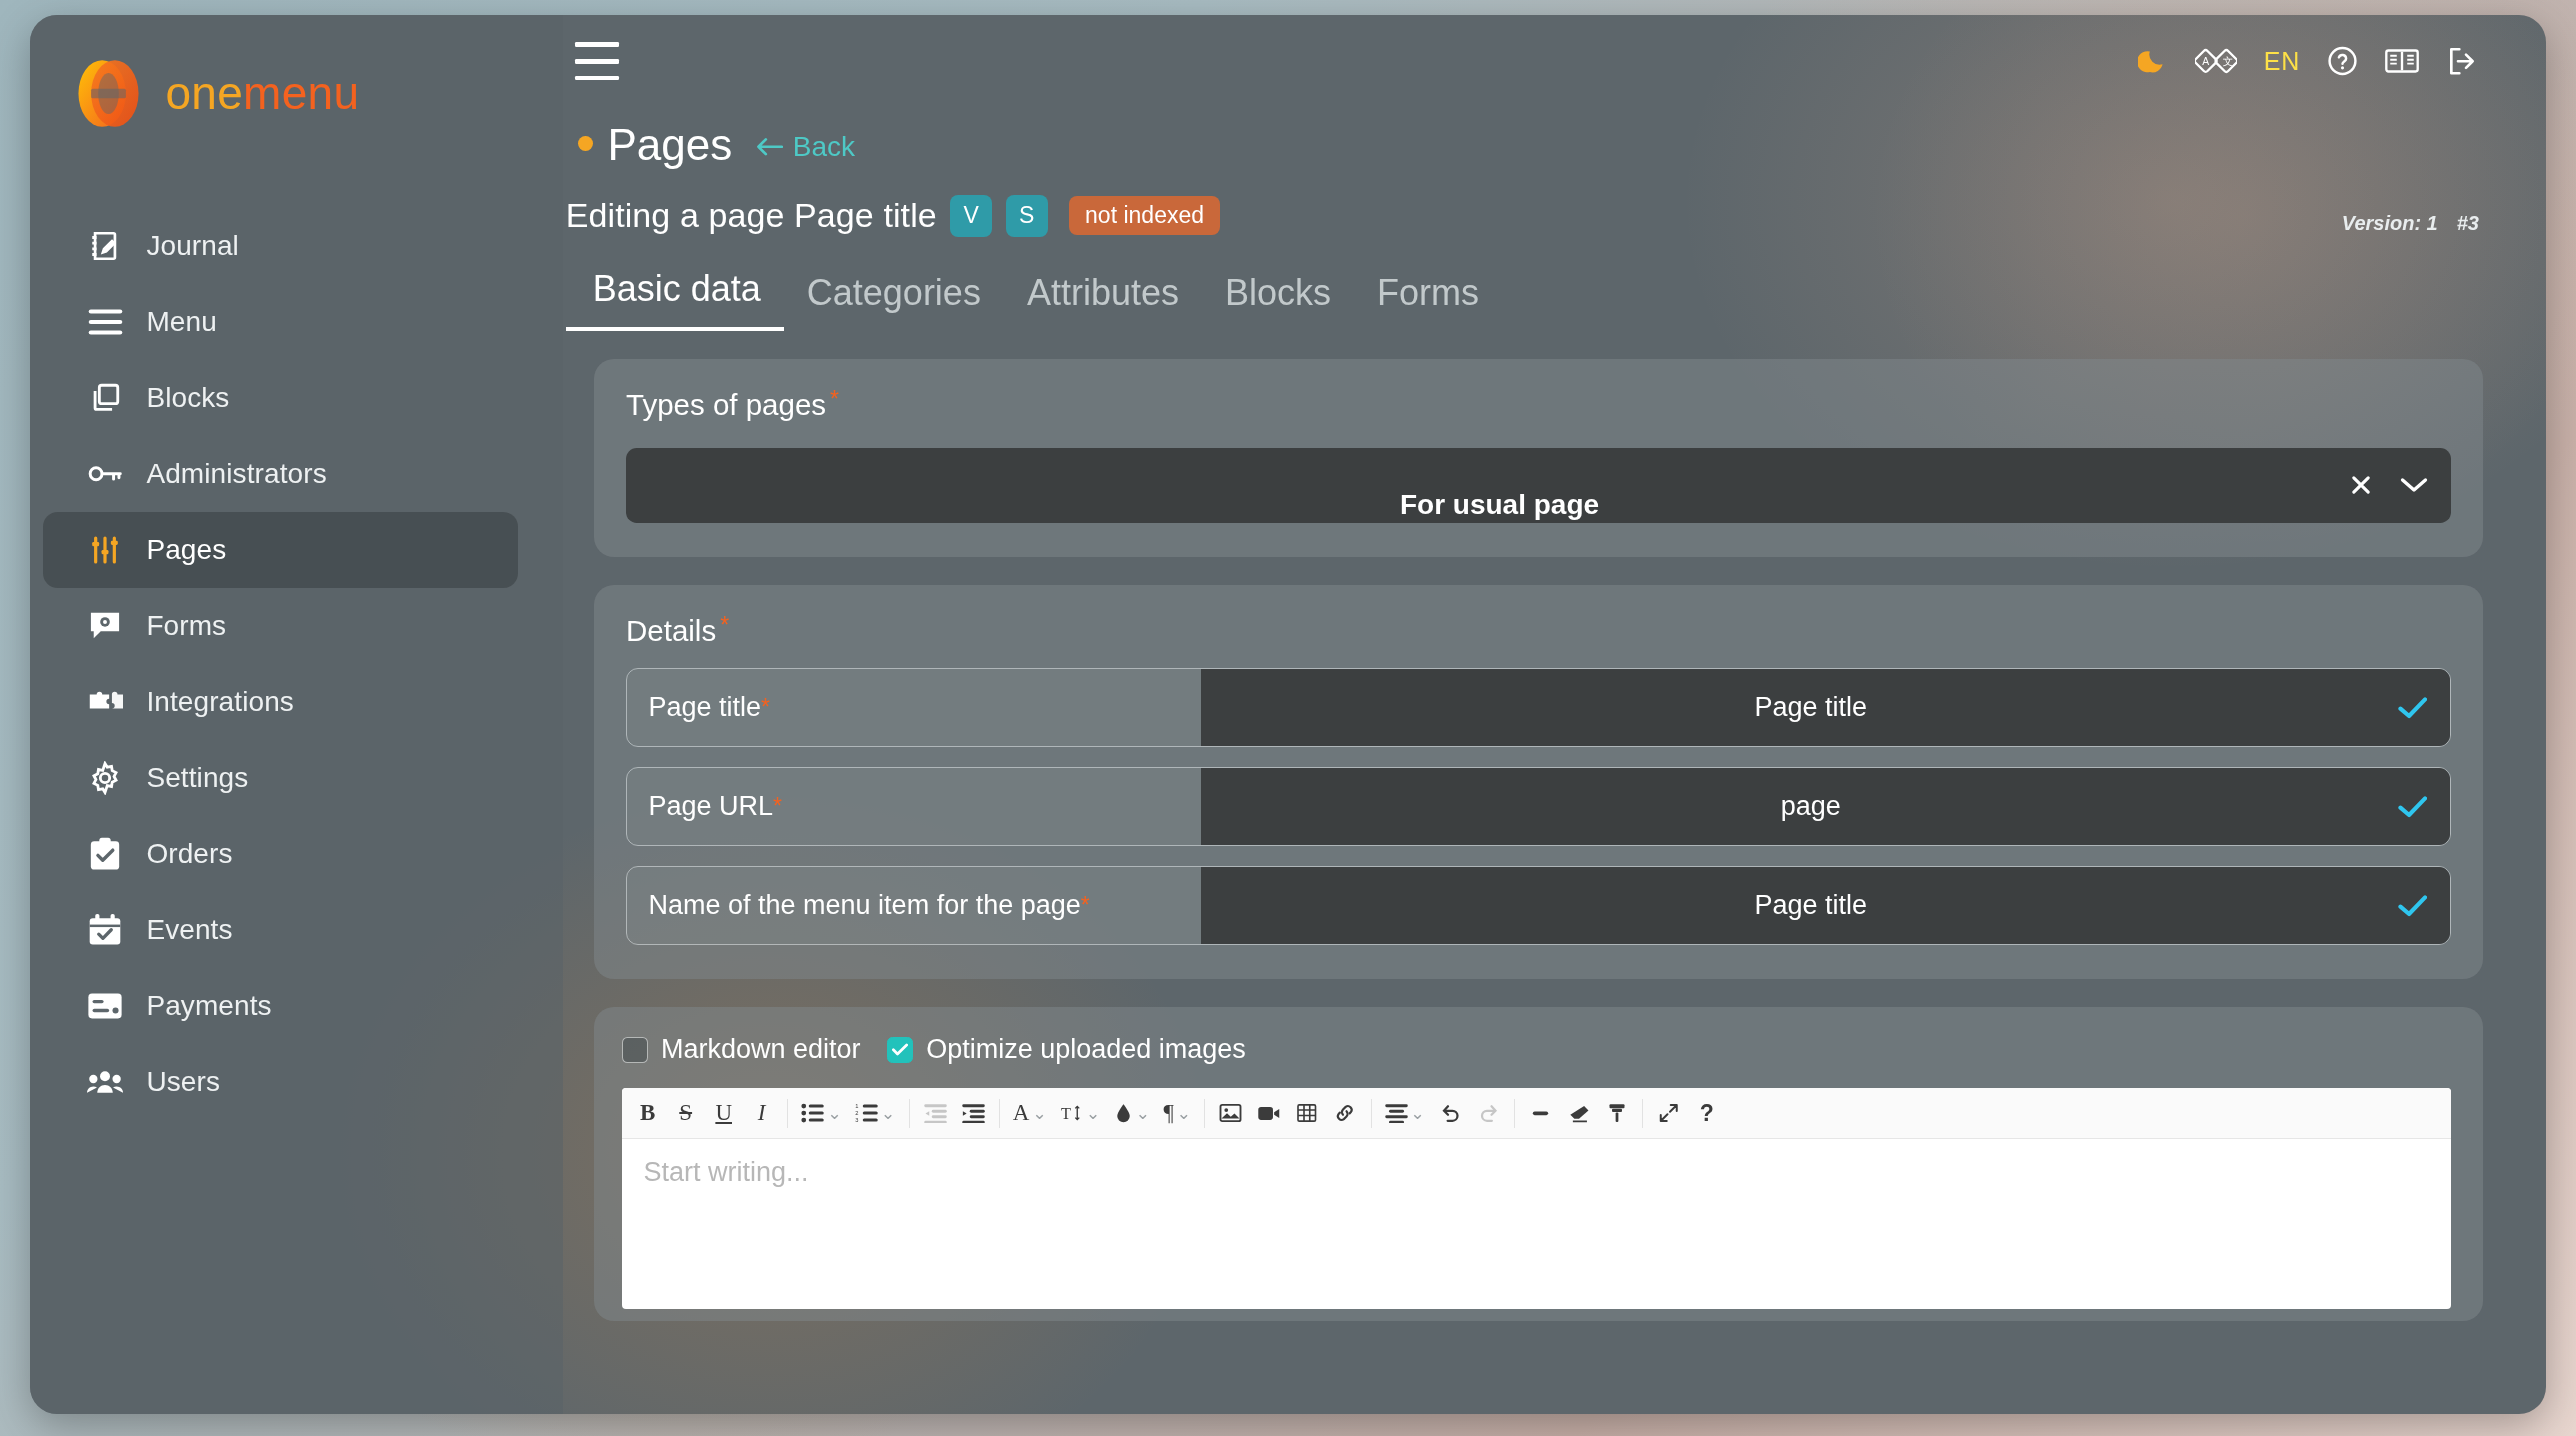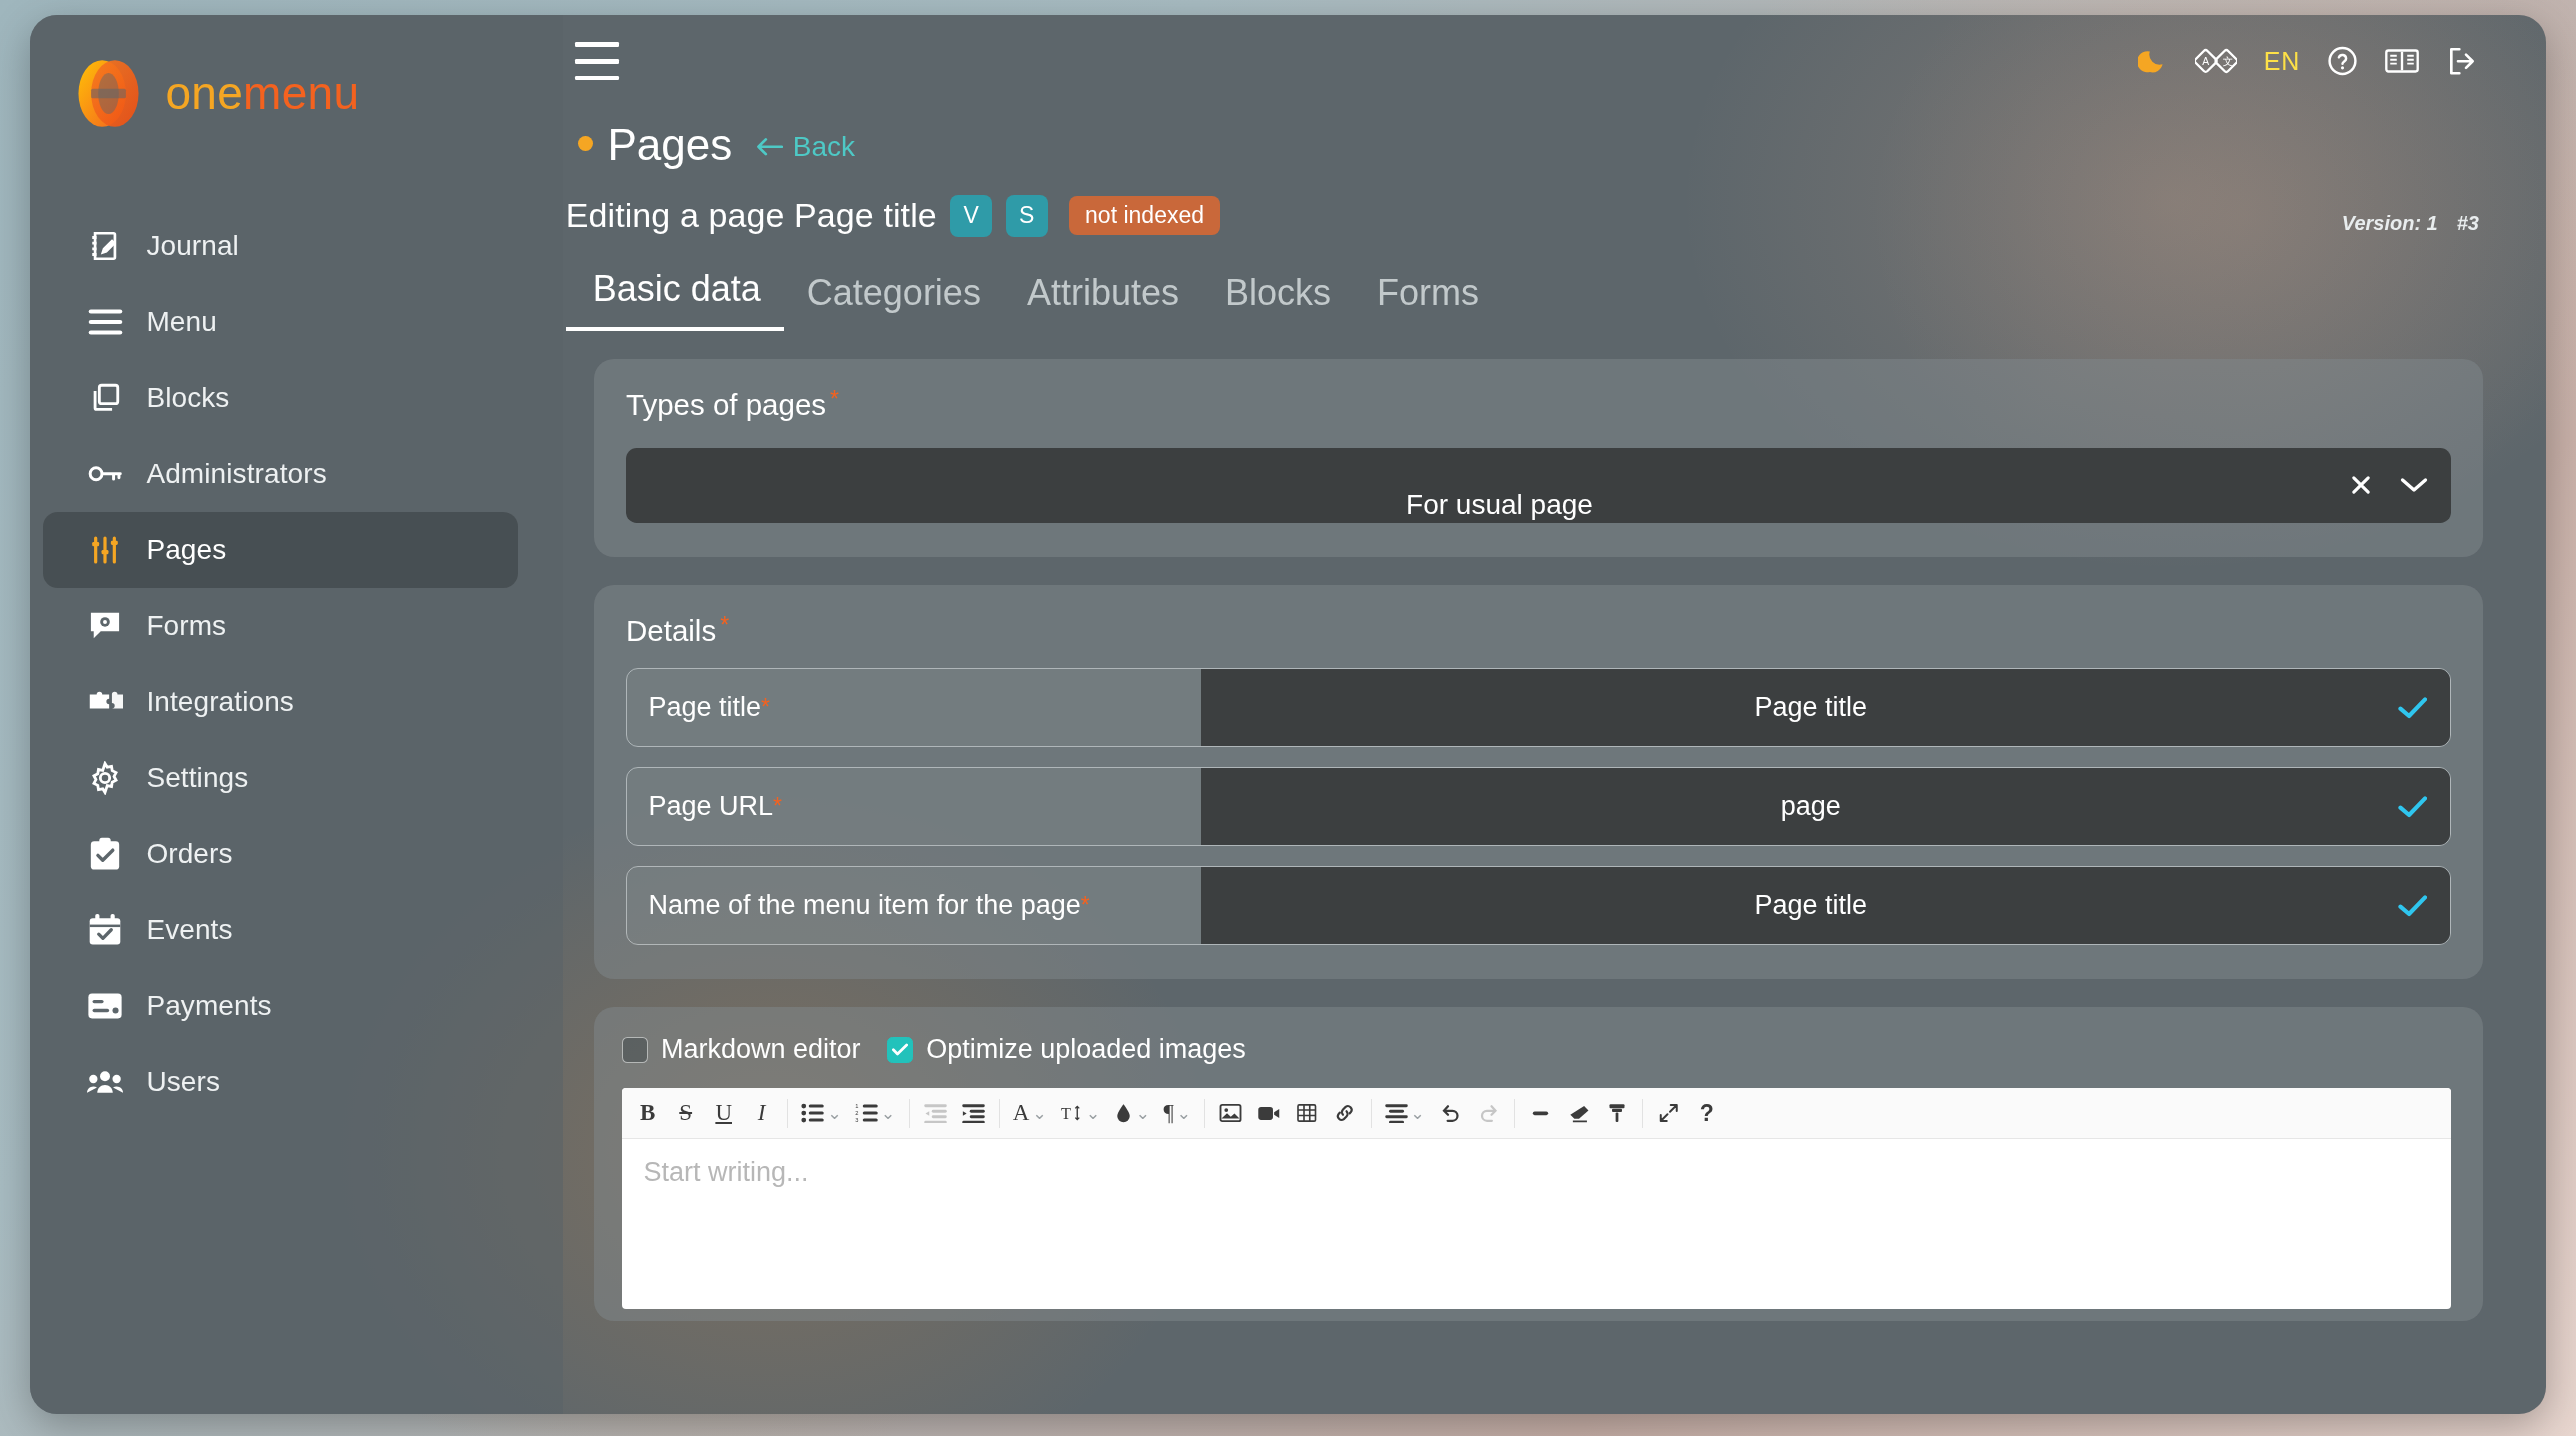--- a/index.html
+++ b/index.html
@@ -207,21 +207,21 @@
 
   .select-box {
     margin-top: 25.5px;
     height: 75px;
     background: #3c3f40;
     border-radius: 10.7px;
     display:flex; align-items:center;
     padding: 0 23px 0 24px;
     cursor: pointer;
   }
-  .select-value { color:#ffffff; font-size: 28px; font-weight:400; flex:1;margin-top:40px; }
+  .select-value { color:#ffffff; font-size: 28px; font-weight:700; flex:1;margin-top:40px; }
   .select-icons { display:flex; align-items:center; gap: 27px; }
   .sel-ico { color:#ffffff; cursor:pointer; display:flex; align-items:center; justify-content:center; }
 
   
   .detail-row {
     margin-top: 20px;
     height: 79px;
     display: flex;
     align-items: stretch;
     border-radius: 12px;

